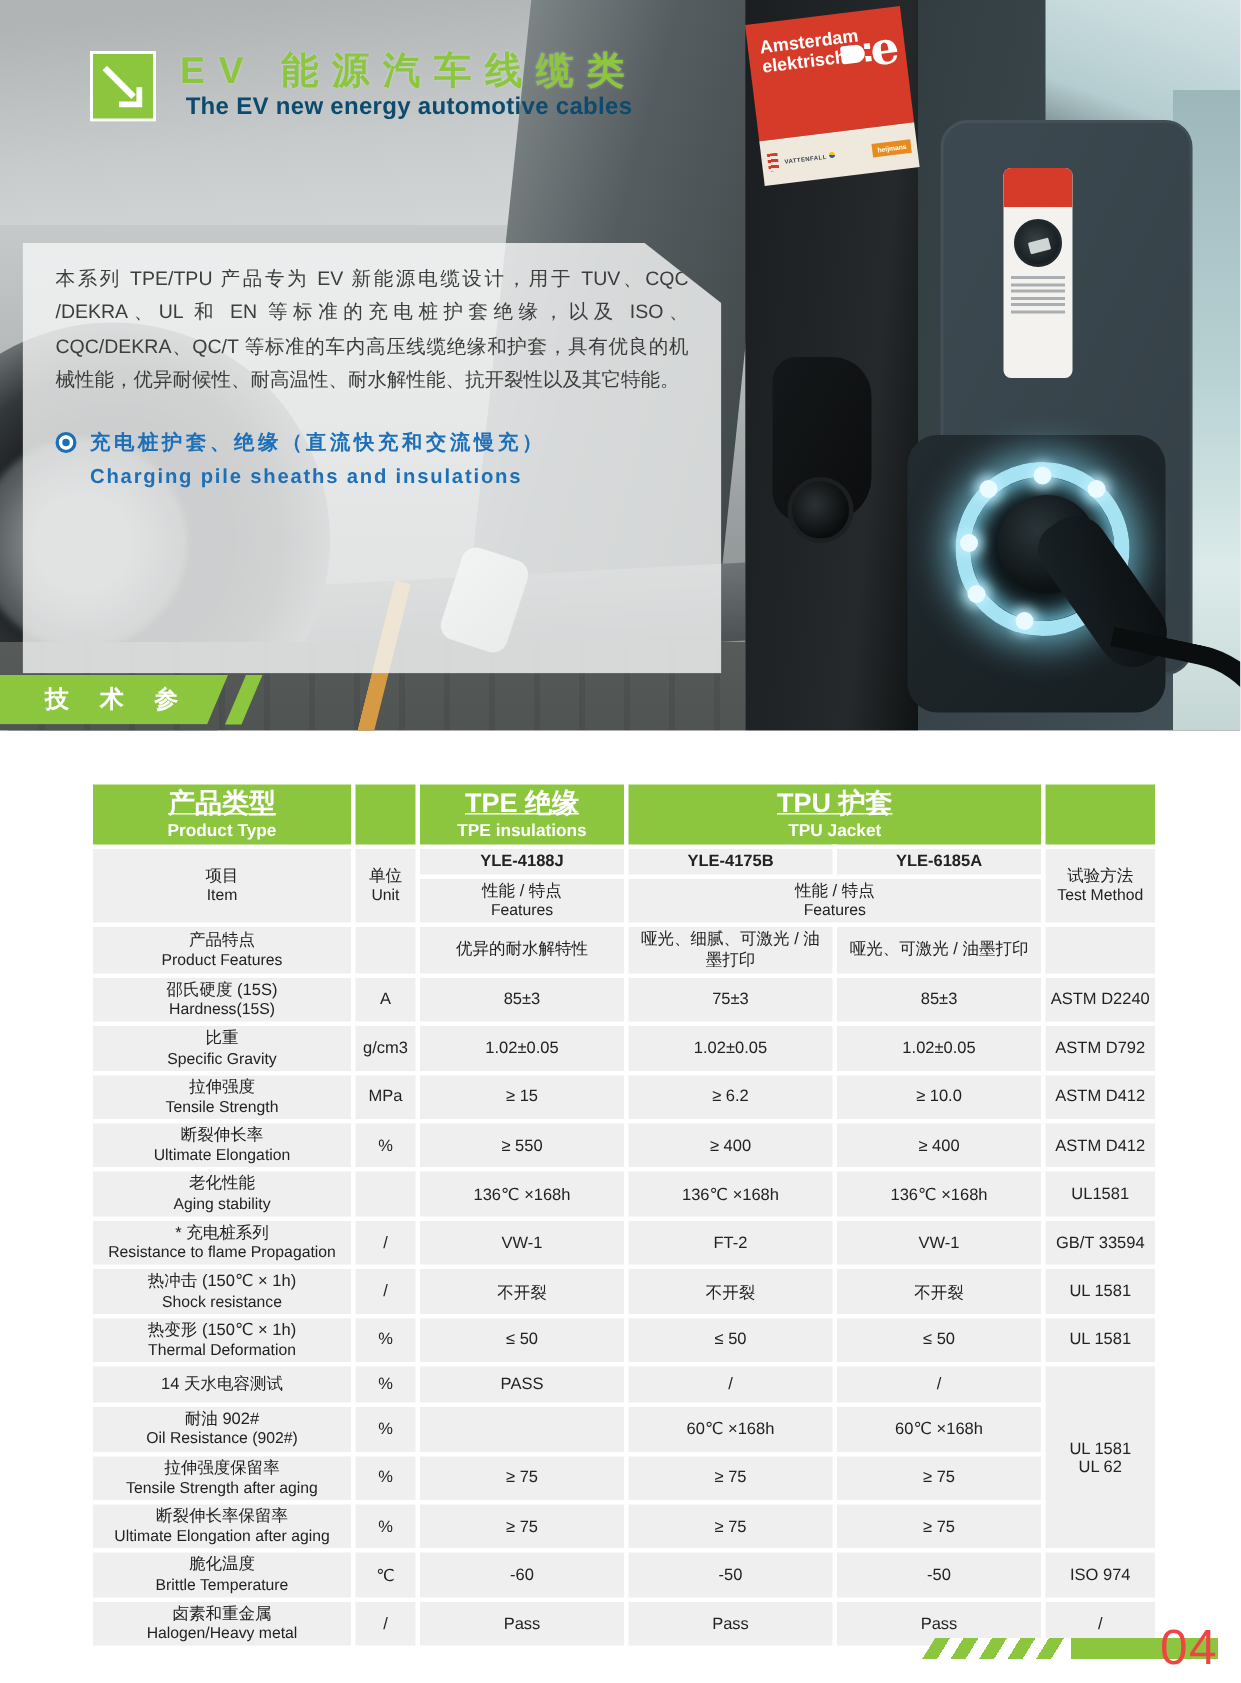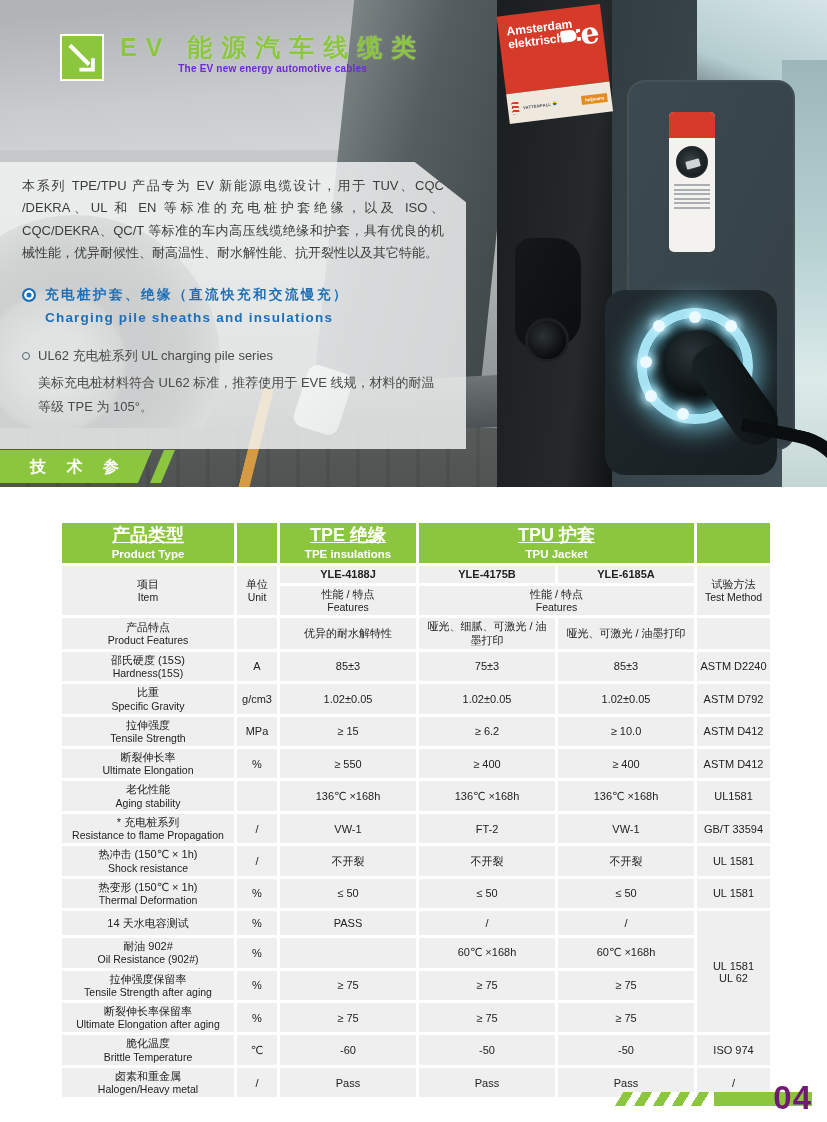--- a/index.html
+++ b/index.html
@@ -77,24 +77,24 @@
     background:linear-gradient(110deg,#1a2225,#0a0e10); transform:rotate(-35deg); transform-origin:top left; }
   .cable-black { left:232px; top:430px; width:130px; height:120px;
     border-right:13px solid #0a0e0f; border-top:13px solid #0a0e0f; border-radius:0 70px 0 0; transform:rotate(12deg); }
 
   
   .brand { position:absolute; left:60px; top:34px; display:flex; align-items:flex-start; gap:16px;text-align:center; }
   .logo { width:44px; height:47px; background:#8CC63F; border:2px solid #fff; padding:4px; }
   .logo svg { width:100%; height:100%; display:block; }
   .title-zh { color:#8CC63F; font-size:25px; font-weight:bold; letter-spacing:9px; line-height:1.05;
     text-shadow:0 0 2px rgba(255,255,255,0.35); }
-  .title-en { color:#6d28d9; font-size:10px; font-weight:bold; margin-top:3px; letter-spacing:0.2px; }
-
-  
-  .overlay-panel { position:absolute; left:0; top:162px; width:466px; height:287px;
+  .title-en { color:#0c4a6e; font-size:16px; font-weight:bold; margin-top:3px; letter-spacing:0.2px; }
+
+  
+  .overlay-panel { position:absolute; left:15px; top:162px; width:466px; height:287px;
     background:rgba(244,245,245,0.82);
     clip-path:polygon(0 0, 89% 0, 100% 14%, 100% 100%, 0 100%);
     padding:13px 22px 0 22px; }
   .intro-p { font-size:13px; color:#3c3c3c; line-height:1.72; text-align:justify; }
   .bullet1 { margin-top:22px; display:flex; gap:9px; }
   .b1-dot { flex:0 0 auto; width:14px; height:14px; border-radius:50%; margin-top:2px;
     background:#1D70B7; box-shadow:inset 0 0 0 2.5px #fff; border:2px solid #1D70B7; }
   .b1-zh { color:#1D70B7; font-size:13.5px; font-weight:bold; letter-spacing:2.5px; }
   .b1-en { color:#1D70B7; font-size:13.5px; font-weight:bold; letter-spacing:1.2px; margin-top:6px; }
   .bullet2 { margin-top:22px; }
@@ -120,21 +120,21 @@
   .model { font-size:11px; font-weight:bold; }
   .val { font-size:11px; }
   .trh1 { height:36px; } .trh2 { height:20px; } .trh3 { height:30px; } .trh4 { height:31px; }
   .trb { height:27px; }
   .feat-cell .zh { font-size:11px; }
 
   
   .hatch { position:absolute; right:114px; bottom:16px; width:94px; height:14px; transform:skewX(-32deg);
     background:repeating-linear-gradient(90deg,#8CC63F 0 10px,#fff 10px 19px); }
   .footer-bar { position:absolute; right:15px; bottom:16px; width:98px; height:14px; background:#8CC63F; }
-  .page-num { position:absolute; right:15px; bottom:8px; font-size:33px; font-weight:bold; color:#701a75; line-height:1;
+  .page-num { position:absolute; right:15px; bottom:8px; font-size:33px; font-weight:normal; color:#ef4444; line-height:1;
     letter-spacing:1px; }
 </style>
 </head>
 <body>
 
 <div class="page">
 
   <div class="hero">
     <div class="ph photo-left">
       <div class="ph car-roofline"></div>
@@ -212,27 +212,20 @@
     </div>
 
     <div class="overlay-panel">
       <p class="intro-p">本系列 TPE/TPU 产品专为 EV 新能源电缆设计，用于 TUV、CQC /DEKRA、UL 和 EN 等标准的充电桩护套绝缘，以及 ISO、CQC/DEKRA、QC/T 等标准的车内高压线缆绝缘和护套，具有优良的机械性能，优异耐候性、耐高温性、耐水解性能、抗开裂性以及其它特能。</p>
       <div class="bullet1">
         <span class="b1-dot"></span>
         <div>
           <div class="b1-zh">充电桩护套、绝缘（直流快充和交流慢充）</div>
           <div class="b1-en">Charging pile sheaths and insulations</div>
         </div>
-      </div>
-      <div class="bullet2">
-        <div class="b2-head">
-          <span class="b2-dot"></span>
-          <span class="b2-title">UL62 充电桩系列 UL charging pile series</span>
-        </div>
-        <div class="b2-body">美标充电桩材料符合 UL62 标准，推荐使用于 EVE 线规，材料的耐温等级 TPE 为 105°。</div>
       </div>
     </div>
 
     <div class="banner">技 术 参 数</div>
     <div class="banner-slash"></div>
   </div>
 
   <table class="spec">
     <colgroup>
       <col style="width:175px">

